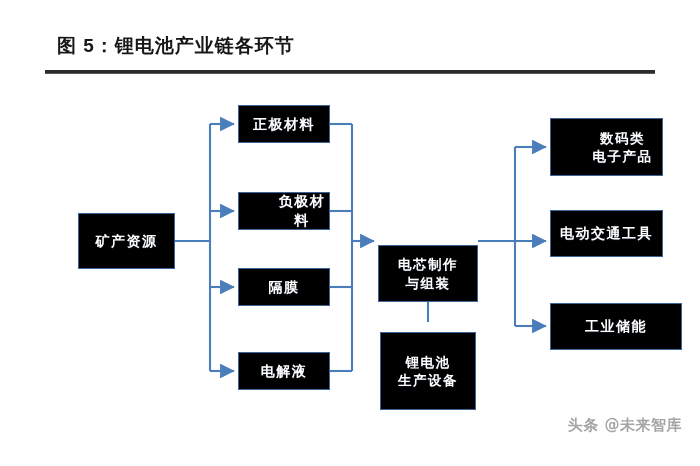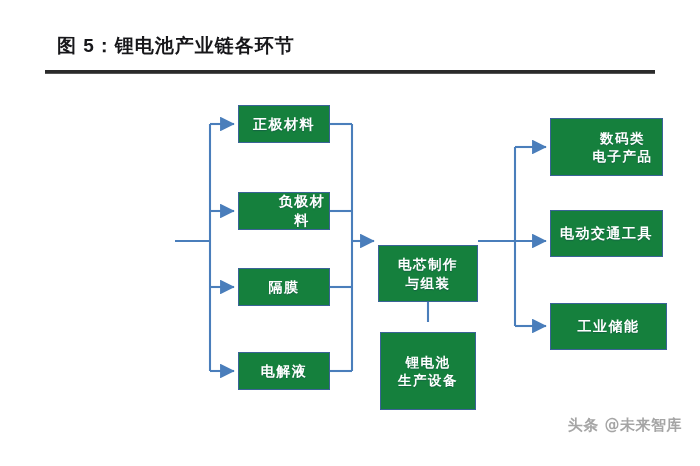--- a/index.html
+++ b/index.html
@@ -43,21 +43,21 @@
     position: absolute;
     left: 0;
     top: 0;
     width: 700px;
     height: 466px;
   }
   
   .node {
     position: absolute;
     box-sizing: border-box;
-    background: #15803d;
+    background: #000000;
     border: 1px solid #3a6397;
     color: #ffffff;
     display: flex;
     align-items: center;
     justify-content: center;
     text-align: center;
     font-family: "DejaVu Serif", "Liberation Serif", serif;
     font-size: 14px;
     font-weight: 700;
     letter-spacing: 1.5px;
@@ -113,37 +113,38 @@
 
       <path d="M 428 322 L 428 274" marker-end="url(#arrow)"></path>
 
       <path d="M 478 241 L 546 241" marker-end="url(#arrow)"></path>
       <path d="M 515 147 L 515 326"></path>
       <path d="M 515 147 L 546 147" marker-end="url(#arrow)"></path>
       <path d="M 515 326 L 546 326" marker-end="url(#arrow)"></path>
     </g>
   </svg>
 
+  <div class="node" style="left:78px; top:213px; width:97px; height:56px;">矿产资源</div>
 
   <div class="node" style="left:238px; top:105px; width:92px; height:38px;">正极材料</div>
 
   <div class="node" style="left:238px; top:192px; width:92px; height:38px;padding-left:36px;">负极材料</div>
 
   <div class="node" style="left:238px; top:268px; width:92px; height:38px;">隔膜</div>
 
   <div class="node" style="left:238px; top:352px; width:92px; height:38px;">电解液</div>
 
   <div class="node two-line" style="left:378px; top:213px; width:100px; height:57px;margin-top:32px;">电芯制作
 与组装</div>
 
   <div class="node two-line" style="left:380px; top:332px; width:96px; height:78px;">锂电池
 生产设备</div>
 
   <div class="node two-line" style="left:550px; top:118px; width:113px; height:58px;padding-left:32px;">数码类
 电子产品</div>
 
   <div class="node" style="left:550px; top:210px; width:113px; height:47px;">电动交通工具</div>
 
-  <div class="node" style="left:550px; top:303px; width:117px; height:47px;">工业储能</div>
+  <div class="node" style="left:550px; top:303px; width:132px; height:47px;">工业储能</div>
 
   <div id="watermark">头条 @未来智库</div>
 
 </div>
 
 </body></html>

